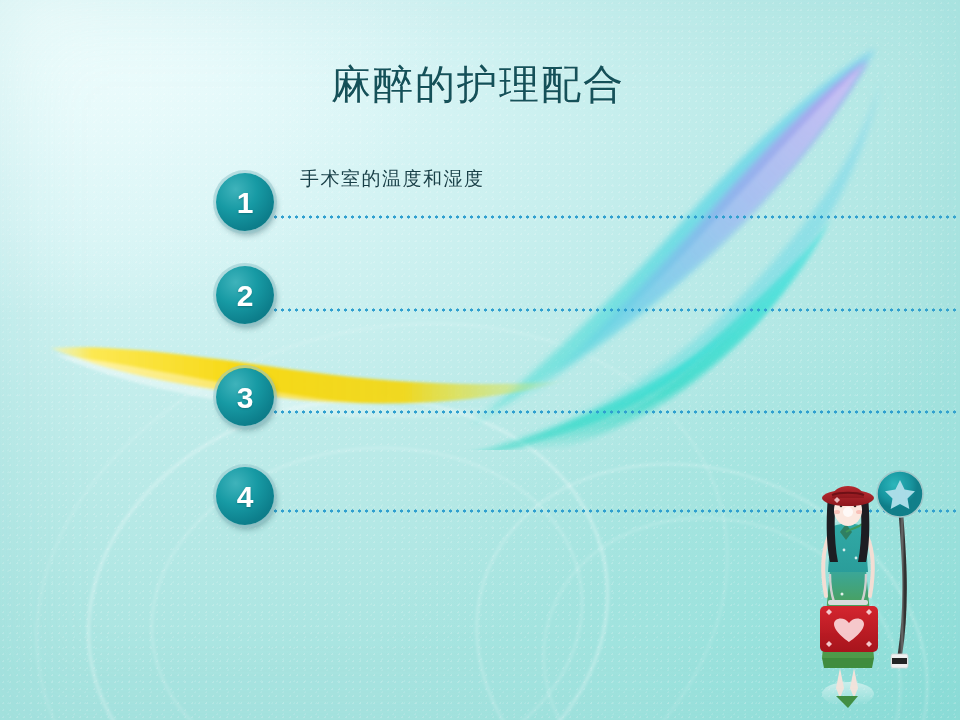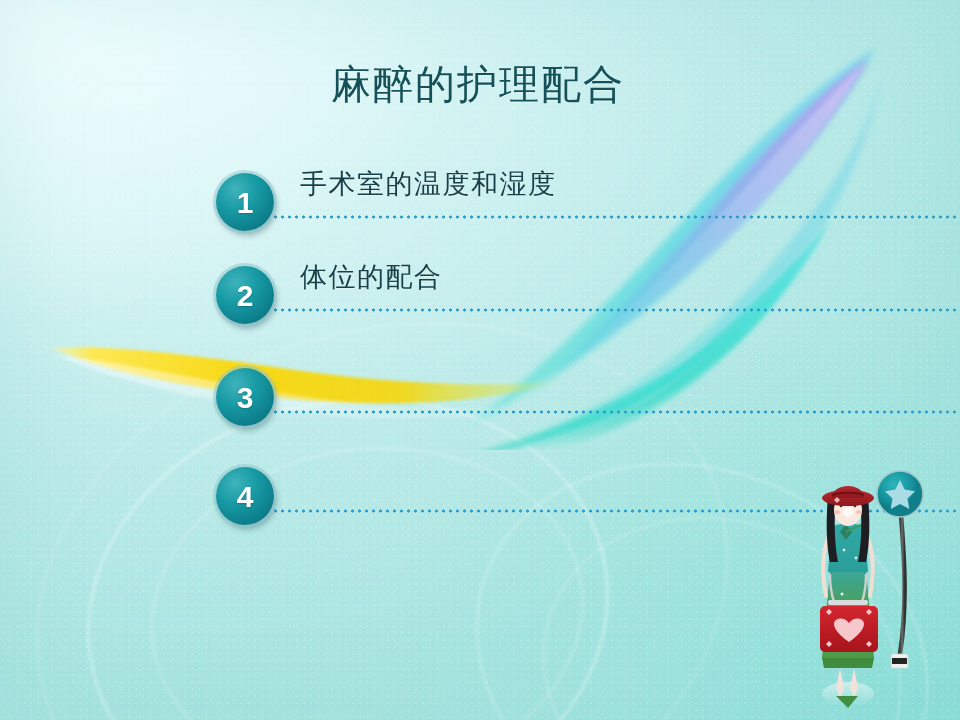--- a/index.html
+++ b/index.html
@@ -116,21 +116,21 @@
     font-family: "Liberation Sans", sans-serif;
     line-height: 1;
     text-shadow: 0 1px 2px rgba(0,60,70,0.35);
     transform: translateY(1px);
   }
 
   .item-label {
     position: absolute;
     left: 84px;
     top: -4px;
-    font-size: 27px;
+    font-size: 19px;
     letter-spacing: 1.5px;
     color: #173f47;
     white-space: nowrap;
     font-family: Liberation Mono, monospace;
     text-shadow: 0 1px 0 rgba(255,255,255,0.35);
   }
 
   .dotline {
     position: absolute;
     left: 56px;
@@ -254,21 +254,20 @@
         <span class="badge-num">1</span>
       </div>
       <div class="item-label">手术室的温度和湿度</div>
     </div>
 
     <div class="item i2">
       <div class="dotline"></div>
       <div class="badge">
         <span class="badge-num">2</span>
       </div>
-      <div class="item-label">体位的配合</div>
     </div>
 
     <div class="item i3">
       <div class="dotline"></div>
       <div class="badge">
         <span class="badge-num">3</span>
       </div>
     </div>
 
     <div class="item i4">

